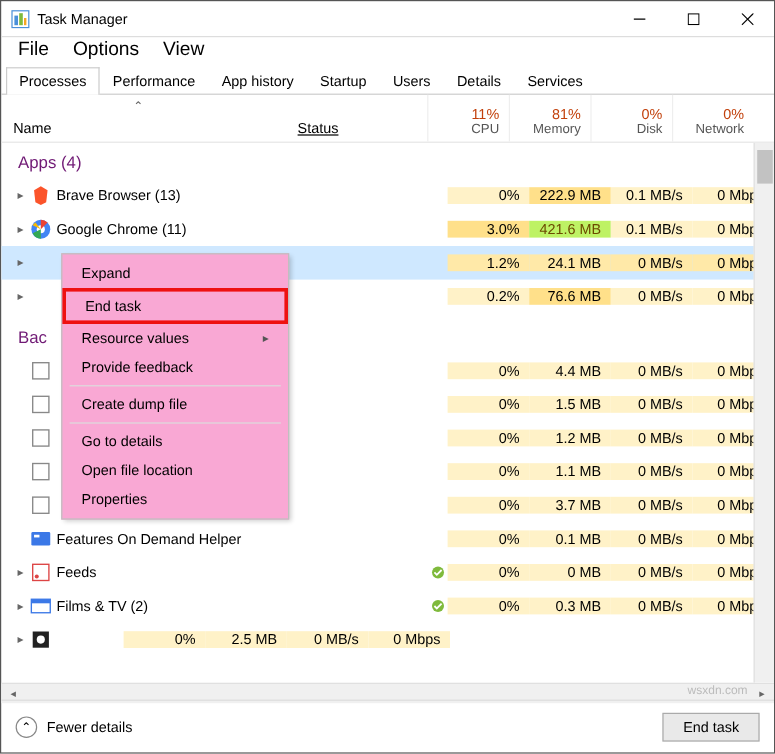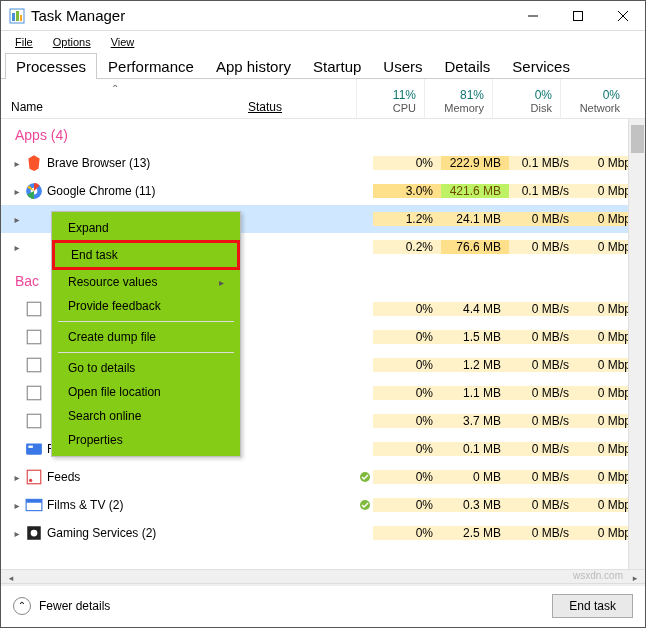--- a/index.html
+++ b/index.html
@@ -1,57 +1,57 @@
 <!DOCTYPE html>
 <html><head>
 <meta charset="utf-8">
 <style>
   * { box-sizing: border-box; font-family: "Segoe UI", Arial, sans-serif; }
   body { margin: 0; padding: 0; background: #fff; font-size: 12px; color: #000; }
   .window { width: 646px; height: 628px; border: 1px solid #555; position: relative; overflow: hidden; background: #fff; }
   .titlebar { display: flex; align-items: center; height: 30px; padding: 0 0 0 8px; border-bottom: 1px solid #ddd; }
   .titlebar .icon { width: 16px; height: 16px; margin-right: 6px; }
-  .titlebar .title { font-size: 15px; flex: 1; }
+  .titlebar .title { font-size: 12px; flex: 1; }
   .win-btn { width: 45px; height: 28px; display: flex; align-items: center; justify-content: center; }
   .win-btn svg { width: 10px; height: 10px; }
   .menubar { display: flex; height: 22px; align-items: center; padding: 0 6px; gap: 4px; }
-  .menubar .menu { padding: 2px 8px; font-size: 11px; text-decoration: underline; }
+  .menubar .menu { padding: 2px 8px; font-size: 16px; }
   .tabs { display: flex; border-bottom: 1px solid #ccc; height: 26px; align-items: flex-end; padding: 0 4px; }
-  .tab { padding: 4px 10px 4px 10px; font-size: 15px; border: 1px solid transparent; border-bottom: none; position: relative; top: 1px; }
+  .tab { padding: 4px 10px 4px 10px; font-size: 12px; border: 1px solid transparent; border-bottom: none; position: relative; top: 1px; }
   .tab.active { border-color: #ccc; background: #fff; }
   .headers { display: flex; border-bottom: 1px solid #e5e5e5; height: 40px; align-items: stretch; padding-left: 10px; }
   .col-name { flex: 1; display: flex; align-items: flex-end; padding-bottom: 4px; }
   .col-status { width: 108px; display: flex; align-items: flex-end; padding-bottom: 4px; text-decoration: underline; }
   .col-metric { width: 68px; text-align: right; padding: 4px 8px 4px 0; border-left: 1px solid #eee; display: flex; flex-direction: column; justify-content: flex-end; }
-  .col-metric .pct { font-size: 12px; color: #0f766e; }
+  .col-metric .pct { font-size: 12px; color: #c2410c; }
   .col-metric .lbl { font-size: 11px; color: #555; }
   .sort-arrow { font-size: 10px; color: #666; margin-left: 90px; align-self: flex-start; padding-top: 4px; position: absolute; left: 20px; }
   .body { position: relative; height: 450px; overflow: hidden; }
-  .group-header { color: #ec4899; font-size: 14px; padding: 8px 10px 6px 14px; }
+  .group-header { color: #701a75; font-size: 14px; padding: 8px 10px 6px 14px; }
   .row { display: flex; align-items: center; height: 28px; padding-left: 10px; }
   .row .expand { width: 12px; text-align: center; color: #666; font-size: 10px; }
   .row .ricon { width: 18px; height: 16px; display: flex; align-items: center; justify-content: center; margin: 0 4px 0 2px; }
   .row .rname { flex: 1; font-size: 12px; overflow: hidden; white-space: nowrap; }
   .row .rstatus { width: 40px; }
   .row .rleaf { width: 16px; display: flex; align-items: center; justify-content: center; }
   .row .cell { width: 68px; text-align: right; padding-right: 8px; font-size: 12px; }
   .hl1 { background: #fff2c8; }
   .hl2 { background: #ffe08a; }
   .hl3 { background: #bef264; color: #6b4a00; }
   .hlsel { background: #ffe9a8; }
   .selrow { background: #cfe8ff; }
   .scrollbar { position: absolute; right: 0; top: 0; width: 17px; height: 100%; background: #f0f0f0; border-left: 1px solid #e0e0e0; }
   .scrollbar .thumb { position: absolute; left: 2px; width: 13px; top: 6px; height: 28px; background: #c2c2c2; }
   .hscroll { height: 17px; background: #f0f0f0; border-top: 1px solid #e0e0e0; display: flex; align-items: center; justify-content: space-between; padding: 0 2px; }
   .hscroll .btn { width: 16px; height: 14px; display: flex; align-items: center; justify-content: center; color: #666; font-size: 9px; }
   .footer { position: absolute; bottom: 0; left: 0; right: 0; height: 44px; border-top: 1px solid #ddd; display: flex; align-items: center; padding: 0 12px; }
   .fewer { display: flex; align-items: center; gap: 8px; flex: 1; font-size: 12px; }
   .fewer .circ { width: 18px; height: 18px; border: 1px solid #888; border-radius: 50%; display: flex; align-items: center; justify-content: center; font-size: 10px; }
   .endtask { border: 1px solid #aaa; background: #e9e9e9; padding: 4px 16px; font-size: 12px; }
-  .context-menu { position: absolute; left: 50px; top: 92px; width: 190px; background: #84cc16; border: 1px solid #bfbfbf; box-shadow: 2px 2px 4px rgba(0,0,0,0.2); padding: 4px 0; z-index: 50; }
+  .context-menu { position: absolute; left: 50px; top: 92px; width: 190px; background: #f9a8d4; border: 1px solid #bfbfbf; box-shadow: 2px 2px 4px rgba(0,0,0,0.2); padding: 4px 0; z-index: 50; }
   .cm-item { padding: 5px 16px; font-size: 12px; display: flex; justify-content: space-between; align-items: center; }
   .cm-item .sub { color: #555; font-size: 10px; }
   .cm-sep { height: 1px; background: #ddd; margin: 3px 6px; }
   .cm-highlight { border: 3px solid #e11; }
   .watermark { position: absolute; right: 22px; bottom: 46px; font-size: 10px; color: #bbb; }
 </style>
 </head>
 <body>
 
 <div class="window">
@@ -324,21 +324,20 @@
           <span class="cell hl1">0 Mbps</span>
         </div>
         <div class="row">
           <span class="expand">▸</span>
           <span class="ricon">
             <svg viewBox="0 0 16 16">
               <rect x="2" y="2" width="12" height="12" fill="#222"></rect>
               <circle cx="8" cy="8" r="3" fill="#fff"></circle>
             </svg>
           </span>
-          <span class="rname">Gaming Services (2)</span>
           <span class="rstatus"></span>
           <span class="rleaf"></span>
           <span class="cell hl1">0%</span>
           <span class="cell hl1">2.5 MB</span>
           <span class="cell hl1">0 MB/s</span>
           <span class="cell hl1">0 Mbps</span>
         </div>
       </div>
 
     <div class="scrollbar">
@@ -362,23 +361,20 @@
       <div class="cm-sep"></div>
       <div class="cm-item">
           <span>Create dump file</span>
         </div>
       <div class="cm-sep"></div>
       <div class="cm-item">
           <span>Go to details</span>
         </div>
       <div class="cm-item">
           <span>Open file location</span>
-        </div>
-      <div class="cm-item">
-          <span>Search online</span>
         </div>
       <div class="cm-item">
           <span>Properties</span>
         </div>
     </div>
 
   </div>
 
   <div class="hscroll">
     <div class="btn">◂</div>

